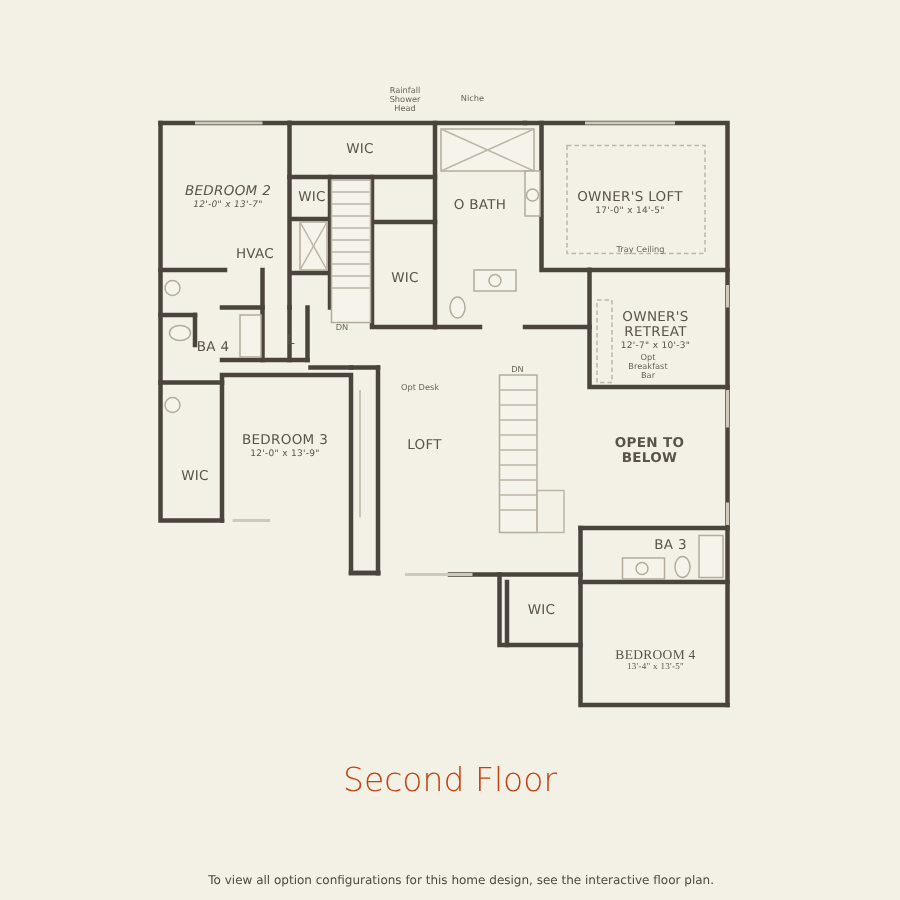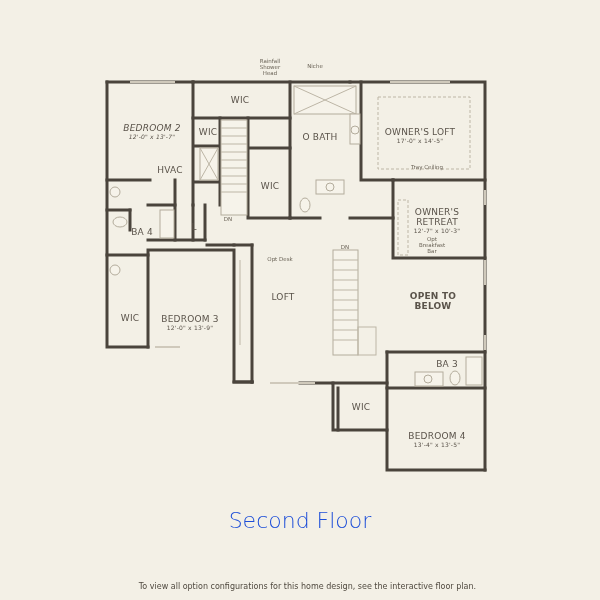--- a/index.html
+++ b/index.html
@@ -7,21 +7,21 @@
   #plan { position:absolute; left:0; top:0; width:600px; height:600px; }
   .wall { stroke:#4a443c; stroke-width:3; fill:none; stroke-linecap:square; }
   .thin { stroke:#bdb6a6; stroke-width:1; fill:none; }
   .dash { stroke:#bdb6a6; stroke-width:1; fill:none; stroke-dasharray:3 2; }
   .fix { stroke:#b3ac9c; stroke-width:1; fill:#f6f3ea; }
   .win { stroke:#cfc9bb; stroke-width:2; }
   .lbl { position:absolute; color:#5a534a; text-align:center; white-space:nowrap; transform:translateX(-50%); line-height:1.1; }
   .room { font-size:9px; letter-spacing:0.2px; }
   .dim { font-size:6px; display:block; }
   .note { font-size:5.5px; color:#6b6458; }
-  #title { position:absolute; left:0; width:600px; top:508px; text-align:center; font-size:22px; color:#1d4ed8; font-family:"DejaVu Sans", sans-serif; font-weight:300; }
+  #title { position:absolute; left:0; width:600px; top:508px; text-align:center; font-size:22px; color:#c2410c; font-family:"DejaVu Sans", sans-serif; font-weight:300; }
   #footer { position:absolute; left:0; width:476px; top:582px; text-align:right; font-size:8px; color:#4f493f; }
 </style>
 </head>
 <body>
 
 <svg id="plan" viewBox="0 0 600 600">
 
   <g>
     <polyline class="wall" points="107,82 107,347 148,347"></polyline>
     <polyline class="wall" points="148,347 148,250 234,250 234,382 252,382"></polyline>
@@ -140,22 +140,22 @@
 <div class="lbl note" style="left:427px;top:164px;">Tray Ceiling</div>
 <div class="lbl note" style="left:270px;top:58px;"><span>Rainfall</span><br><span>Shower</span><br><span>Head</span></div>
 <div class="lbl note" style="left:315px;top:63px;">Niche</div>
 <div class="lbl room" style="left:437px;top:208px;"><span>OWNER'S</span><br><span>RETREAT</span><span class="dim">12'-7" x 10'-3"</span></div>
 <div class="lbl note" style="left:432px;top:236px;"><span>Opt</span><br><span>Breakfast</span><br><span>Bar</span></div>
 <div class="lbl room" style="left:142px;top:228px;">BA 4</div>
 <div class="lbl room" style="left:194px;top:223px;">L</div>
 <div class="lbl note" style="left:228px;top:216px;">DN</div>
 <div class="lbl note" style="left:345px;top:244px;">DN</div>
 <div class="lbl note" style="left:280px;top:256px;">Opt Desk</div>
-<div class="lbl room" style="left:190px;top:290px;margin-top:25px;"><span>BEDROOM 3</span><span class="dim">12'-0" x 13'-9"</span></div>
+<div class="lbl room" style="left:190px;top:290px;"><span>BEDROOM 3</span><span class="dim">12'-0" x 13'-9"</span></div>
 <div class="lbl room" style="left:130px;top:314px;">WIC</div>
 <div class="lbl room" style="left:283px;top:293px;">LOFT</div>
 <div class="lbl room" style="left:433px;top:292px;font-weight:bold;"><span>OPEN TO</span><br><span>BELOW</span></div>
 <div class="lbl room" style="left:447px;top:360px;">BA 3</div>
 <div class="lbl room" style="left:361px;top:403px;">WIC</div>
-<div class="lbl room" style="left:437px;top:432px;"><span>BEDROOM 4</span><span class="dim">13'-4" x 13'-5"</span></div>
+<div class="lbl room" style="left:437px;top:432px;font-family:Liberation Serif, serif;"><span>BEDROOM 4</span><span class="dim">13'-4" x 13'-5"</span></div>
 
 <div id="title">Second Floor</div>
 <div id="footer">To view all option configurations for this home design, see the interactive floor plan.</div>
 
 </body></html>

